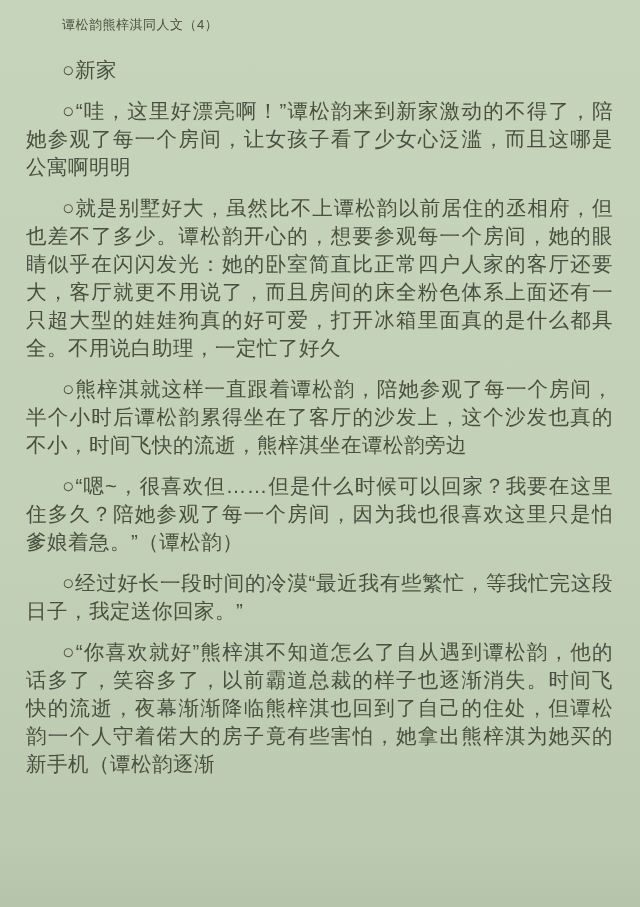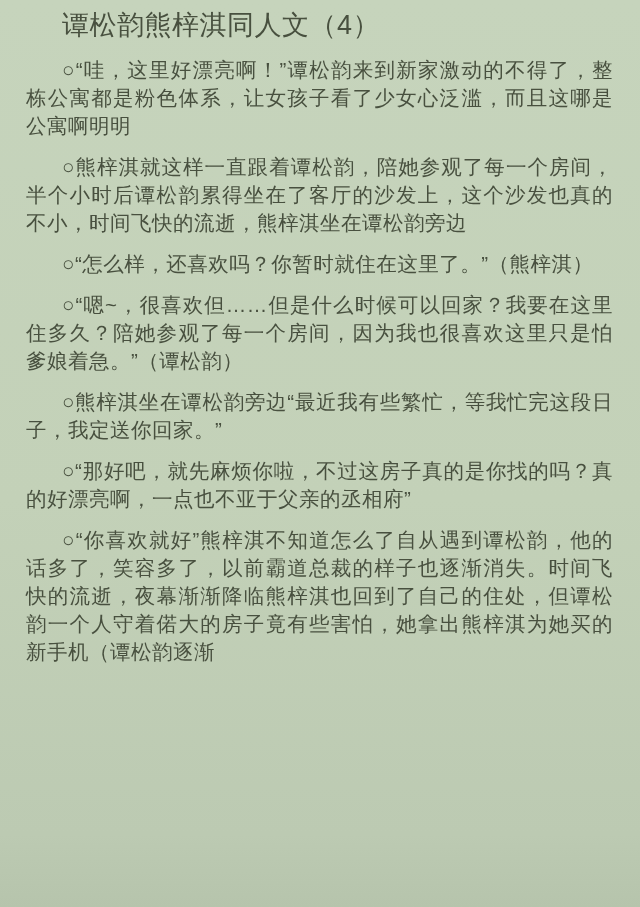--- a/index.html
+++ b/index.html
@@ -22,32 +22,32 @@
     font-size: 20.5px;
     line-height: 28px;
     text-align: justify;
     letter-spacing: 0.5px;
     overflow: hidden;
   }
   .title {
     text-indent: 36px;
     margin: 0 0 17px 0;
     font-weight: normal;
-    font-size: 27px;
+    font-size: 13px;
   }
   .para {
     text-indent: 36px;
     margin: 0 0 13px 0;
   }
 </style>
 </head>
 <body>
 
 <div class="page">
   <h1 class="title">谭松韵熊梓淇同人文（4）</h1>
-  <p class="para">○“哇，这里好漂亮啊！”谭松韵来到新家激动的不得了，整栋公寓都是粉色体系，让女孩子看了少女心泛滥，而且这哪是公寓啊明明</p>
+  <p class="para">○新家</p>
+  <p class="para">○“哇，这里好漂亮啊！”谭松韵来到新家激动的不得了，陪她参观了每一个房间，让女孩子看了少女心泛滥，而且这哪是公寓啊明明</p>
+  <p class="para">○就是别墅好大，虽然比不上谭松韵以前居住的丞相府，但也差不了多少。谭松韵开心的，想要参观每一个房间，她的眼睛似乎在闪闪发光：她的卧室简直比正常四户人家的客厅还要大，客厅就更不用说了，而且房间的床全粉色体系上面还有一只超大型的娃娃狗真的好可爱，打开冰箱里面真的是什么都具全。不用说白助理，一定忙了好久</p>
   <p class="para">○熊梓淇就这样一直跟着谭松韵，陪她参观了每一个房间，半个小时后谭松韵累得坐在了客厅的沙发上，这个沙发也真的不小，时间飞快的流逝，熊梓淇坐在谭松韵旁边</p>
-  <p class="para">○“怎么样，还喜欢吗？你暂时就住在这里了。”（熊梓淇）</p>
   <p class="para">○“嗯~，很喜欢但……但是什么时候可以回家？我要在这里住多久？陪她参观了每一个房间，因为我也很喜欢这里只是怕爹娘着急。”（谭松韵）</p>
-  <p class="para">○熊梓淇坐在谭松韵旁边“最近我有些繁忙，等我忙完这段日子，我定送你回家。”</p>
-  <p class="para">○“那好吧，就先麻烦你啦，不过这房子真的是你找的吗？真的好漂亮啊，一点也不亚于父亲的丞相府”</p>
+  <p class="para">○经过好长一段时间的冷漠“最近我有些繁忙，等我忙完这段日子，我定送你回家。”</p>
   <p class="para">○“你喜欢就好”熊梓淇不知道怎么了自从遇到谭松韵，他的话多了，笑容多了，以前霸道总裁的样子也逐渐消失。时间飞快的流逝，夜幕渐渐降临熊梓淇也回到了自己的住处，但谭松韵一个人守着偌大的房子竟有些害怕，她拿出熊梓淇为她买的新手机（谭松韵逐渐</p>
 </div>
 
 </body></html>

